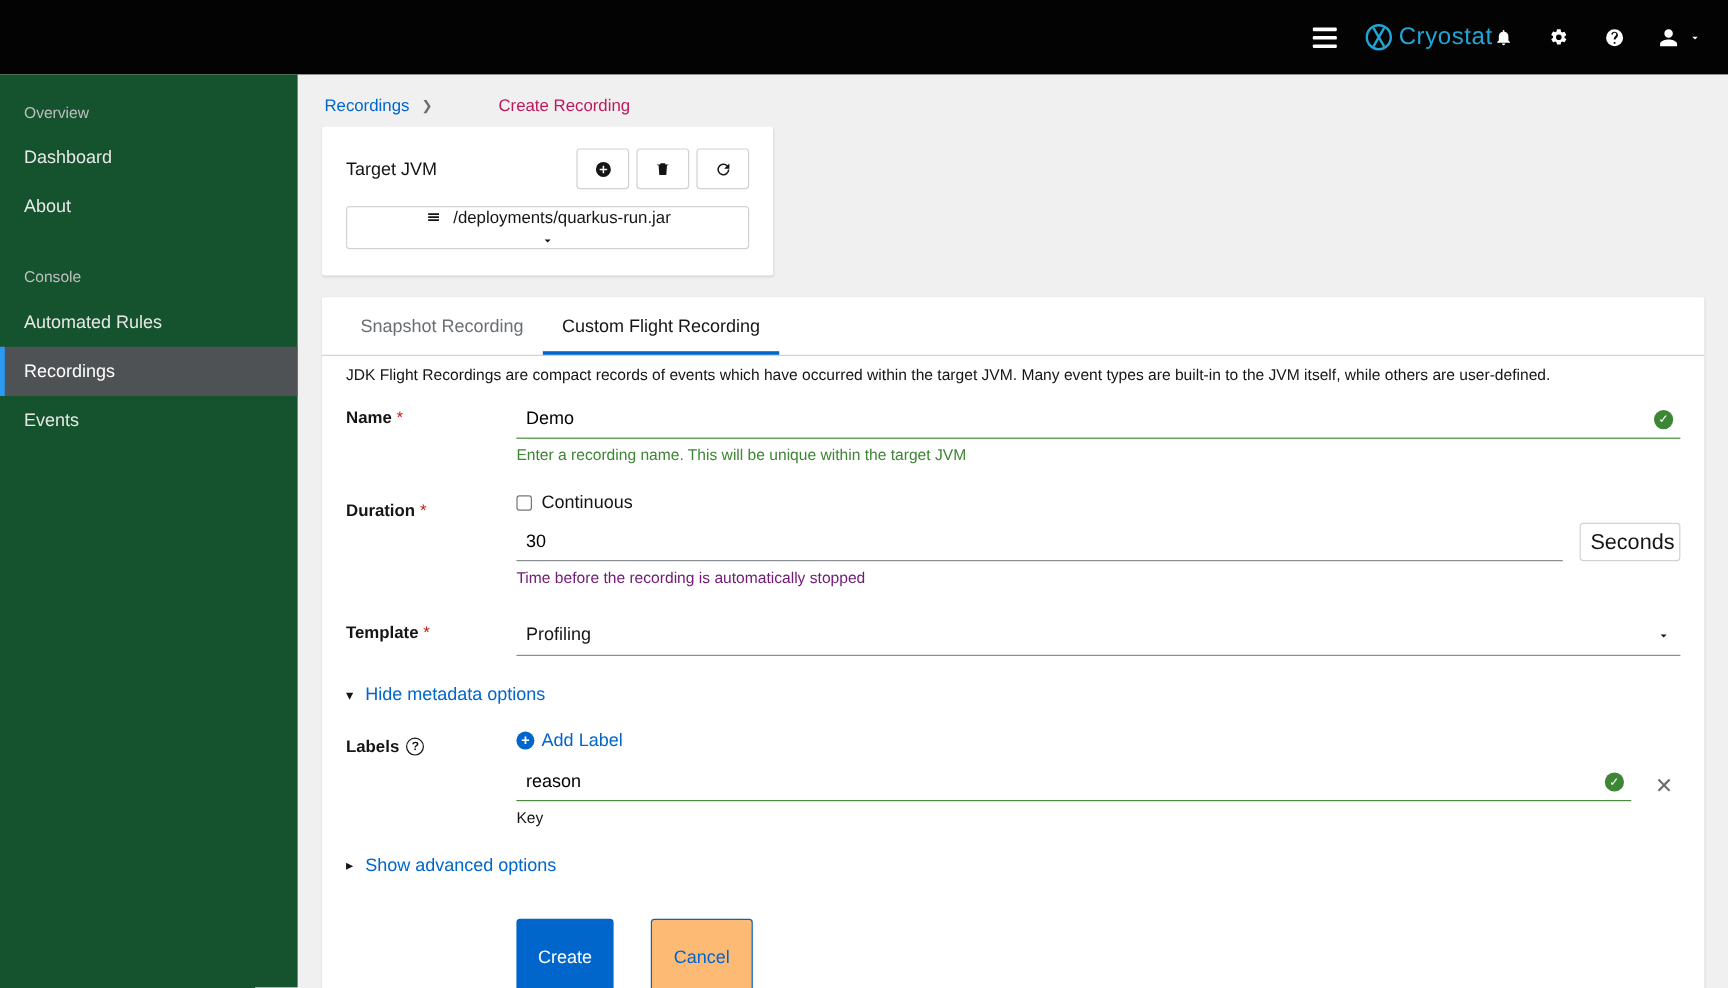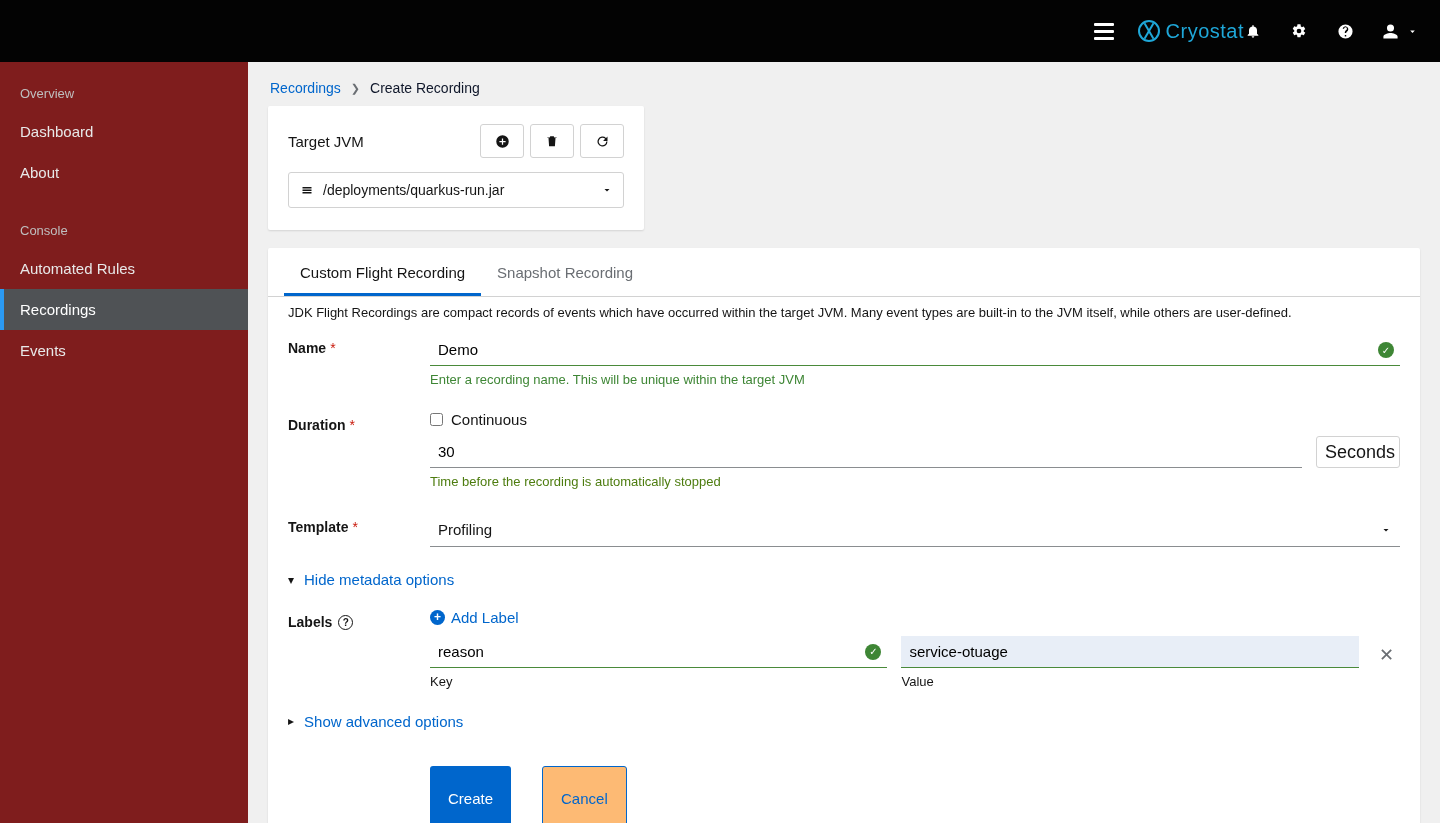--- a/index.html
+++ b/index.html
@@ -31,21 +31,21 @@
   .brand-icon::before { width:2px; height:18px; left:50%; top:0; transform:translateX(-50%) rotate(30deg); }
   .brand-icon::after  { width:2px; height:18px; left:50%; top:0; transform:translateX(-50%) rotate(-30deg); }
   .topbar-right { display: flex; align-items: center; gap: 28px; }
   .topbar-right .icon-btn { cursor:pointer; width:18px; height:18px; fill:#fff; color:#fff; display:flex; align-items:center; justify-content:center;}
   .user-menu { display:flex; align-items:center; gap:8px; cursor:pointer; }
 
   
   .shell { display:flex; height: calc(100% - 62px); }
   .sidebar {
     width: 248px;
-    background: #7f1d1d;
+    background: #14532d;
     color: #d2d2d2;
     overflow-y: auto;
     padding-top: 8px;
   }
   .nav-section-title {
     padding: 16px 20px 10px;
     font-size: 13px;
     color: #bfbfbf;
   }
   .nav-item {
@@ -64,21 +64,21 @@
   .main {
     flex: 1;
     overflow: auto;
     padding: 18px 20px 40px;
   }
 
   
   .breadcrumb { display:flex; align-items:center; gap:10px; font-size:14px; margin-bottom: 10px; padding-left: 2px;}
   .breadcrumb a { color:#0066cc; text-decoration:none; }
   .breadcrumb .sep { color:#6a6e73; font-size:11px; }
-  .breadcrumb .current { color:#0f172a; }
+  .breadcrumb .current { color:#be185d;margin-left:45px; }
 
   
   .card {
     background:#fff;
     border-radius:2px;
     box-shadow: 0 1px 2px rgba(3,3,3,0.12);
     padding: 18px 20px 22px;
   }
   .target-card { width: 376px; margin-bottom: 18px; }
   .target-head { display:flex; align-items:center; justify-content:space-between; margin-bottom:14px;}
@@ -86,21 +86,21 @@
   .target-actions { display:flex; gap:6px; }
   .small-btn {
     width:44px; height:34px;
     border:1px solid #d2d2d2; background:#fff; border-radius:3px;
     display:flex; align-items:center; justify-content:center;
     cursor:pointer; font-size:15px; color:#151515;
   }
   .target-select {
     border:1px solid #d2d2d2; border-radius:3px; height:36px;
     display:flex; align-items:center; padding:0 10px; justify-content:space-between;
-    cursor:pointer; font-size:14px;
+    cursor:pointer; font-size:14px;flex-direction:column;
   }
   .target-select-left { display:flex; align-items:center; gap:8px; }
 
   
   .form-card { padding: 0 0 26px; }
   .tabs { display:flex; border-bottom:1px solid #d2d2d2; padding: 0 16px; }
   .tab {
     padding: 16px 16px 12px; font-size:15px; color:#6a6e73; cursor:pointer;
     border-bottom: 3px solid transparent;
   }
@@ -119,21 +119,21 @@
     padding: 4px 28px 4px 8px; font-size:15px; background:#fff; outline:none;
   }
   .text-input.plain { border-bottom:1px solid #8a8d90; }
   .input-wrap { position:relative; }
   .input-ok {
     position:absolute; right:6px; top:50%; transform:translateY(-50%);
     width:16px; height:16px; background:#3e8635; border-radius:50%;
     display:flex; align-items:center; justify-content:center; color:#fff; font-size:10px;
   }
   .helper-success { color:#3e8635; font-size:13px; margin-top:6px; }
-  .helper { color:#4d7c0f; font-size:13px; margin-top:6px; }
+  .helper { color:#701a75; font-size:13px; margin-top:6px; }
 
   .checkbox-row { display:flex; align-items:center; gap:8px; margin-bottom:8px; font-size:15px;}
   .duration-row { display:flex; gap:14px; }
   .duration-row .text-input { flex:1; }
   .unit-select {
     width:84px; height:32px; border:1px solid #d2d2d2; border-radius:3px;
     display:flex; align-items:center; justify-content:space-between; padding:0 8px; font-size:18px; cursor:pointer;
   }
 
   .template-select {
@@ -265,22 +265,22 @@
         </span>
         <svg viewBox="0 0 24 24" width="12" height="12">
             <path fill="#151515" d="M7 10l5 5 5-5z"></path>
           </svg>
       </div>
     </section>
 
     <section class="card form-card">
 
       <div class="tabs">
+        <div class="tab">Snapshot Recording</div>
         <div class="tab active">Custom Flight Recording</div>
-        <div class="tab">Snapshot Recording</div>
       </div>
 
       <div class="description">JDK Flight Recordings are compact records of events which have occurred within the target JVM. Many event types are built-in to the JVM itself, while others are user-defined.</div>
 
       <div class="form-area">
 
         <div class="form-row">
           <div class="form-label">
             <span>Name</span><span class="req">*</span>
           </div>
@@ -345,24 +345,20 @@
               <span>Add Label</span>
             </div>
             <div class="label-row">
               <div class="label-col">
                 <div class="input-wrap">
                   <input class="text-input" type="text" value="reason" style="">
                   <span class="input-ok">✓</span>
                 </div>
                 <div class="sublabel">Key</div>
               </div>
-              <div class="label-col">
-                <input class="value-input" type="text" value="service-otuage" style="">
-                <div class="sublabel">Value</div>
-              </div>
               <div class="remove-x">✕</div>
             </div>
           </div>
         </div>
 
         <div class="expander" style="margin-top:10px">
           <span class="caret">▸</span>
           <span>Show advanced options</span>
         </div>
 

